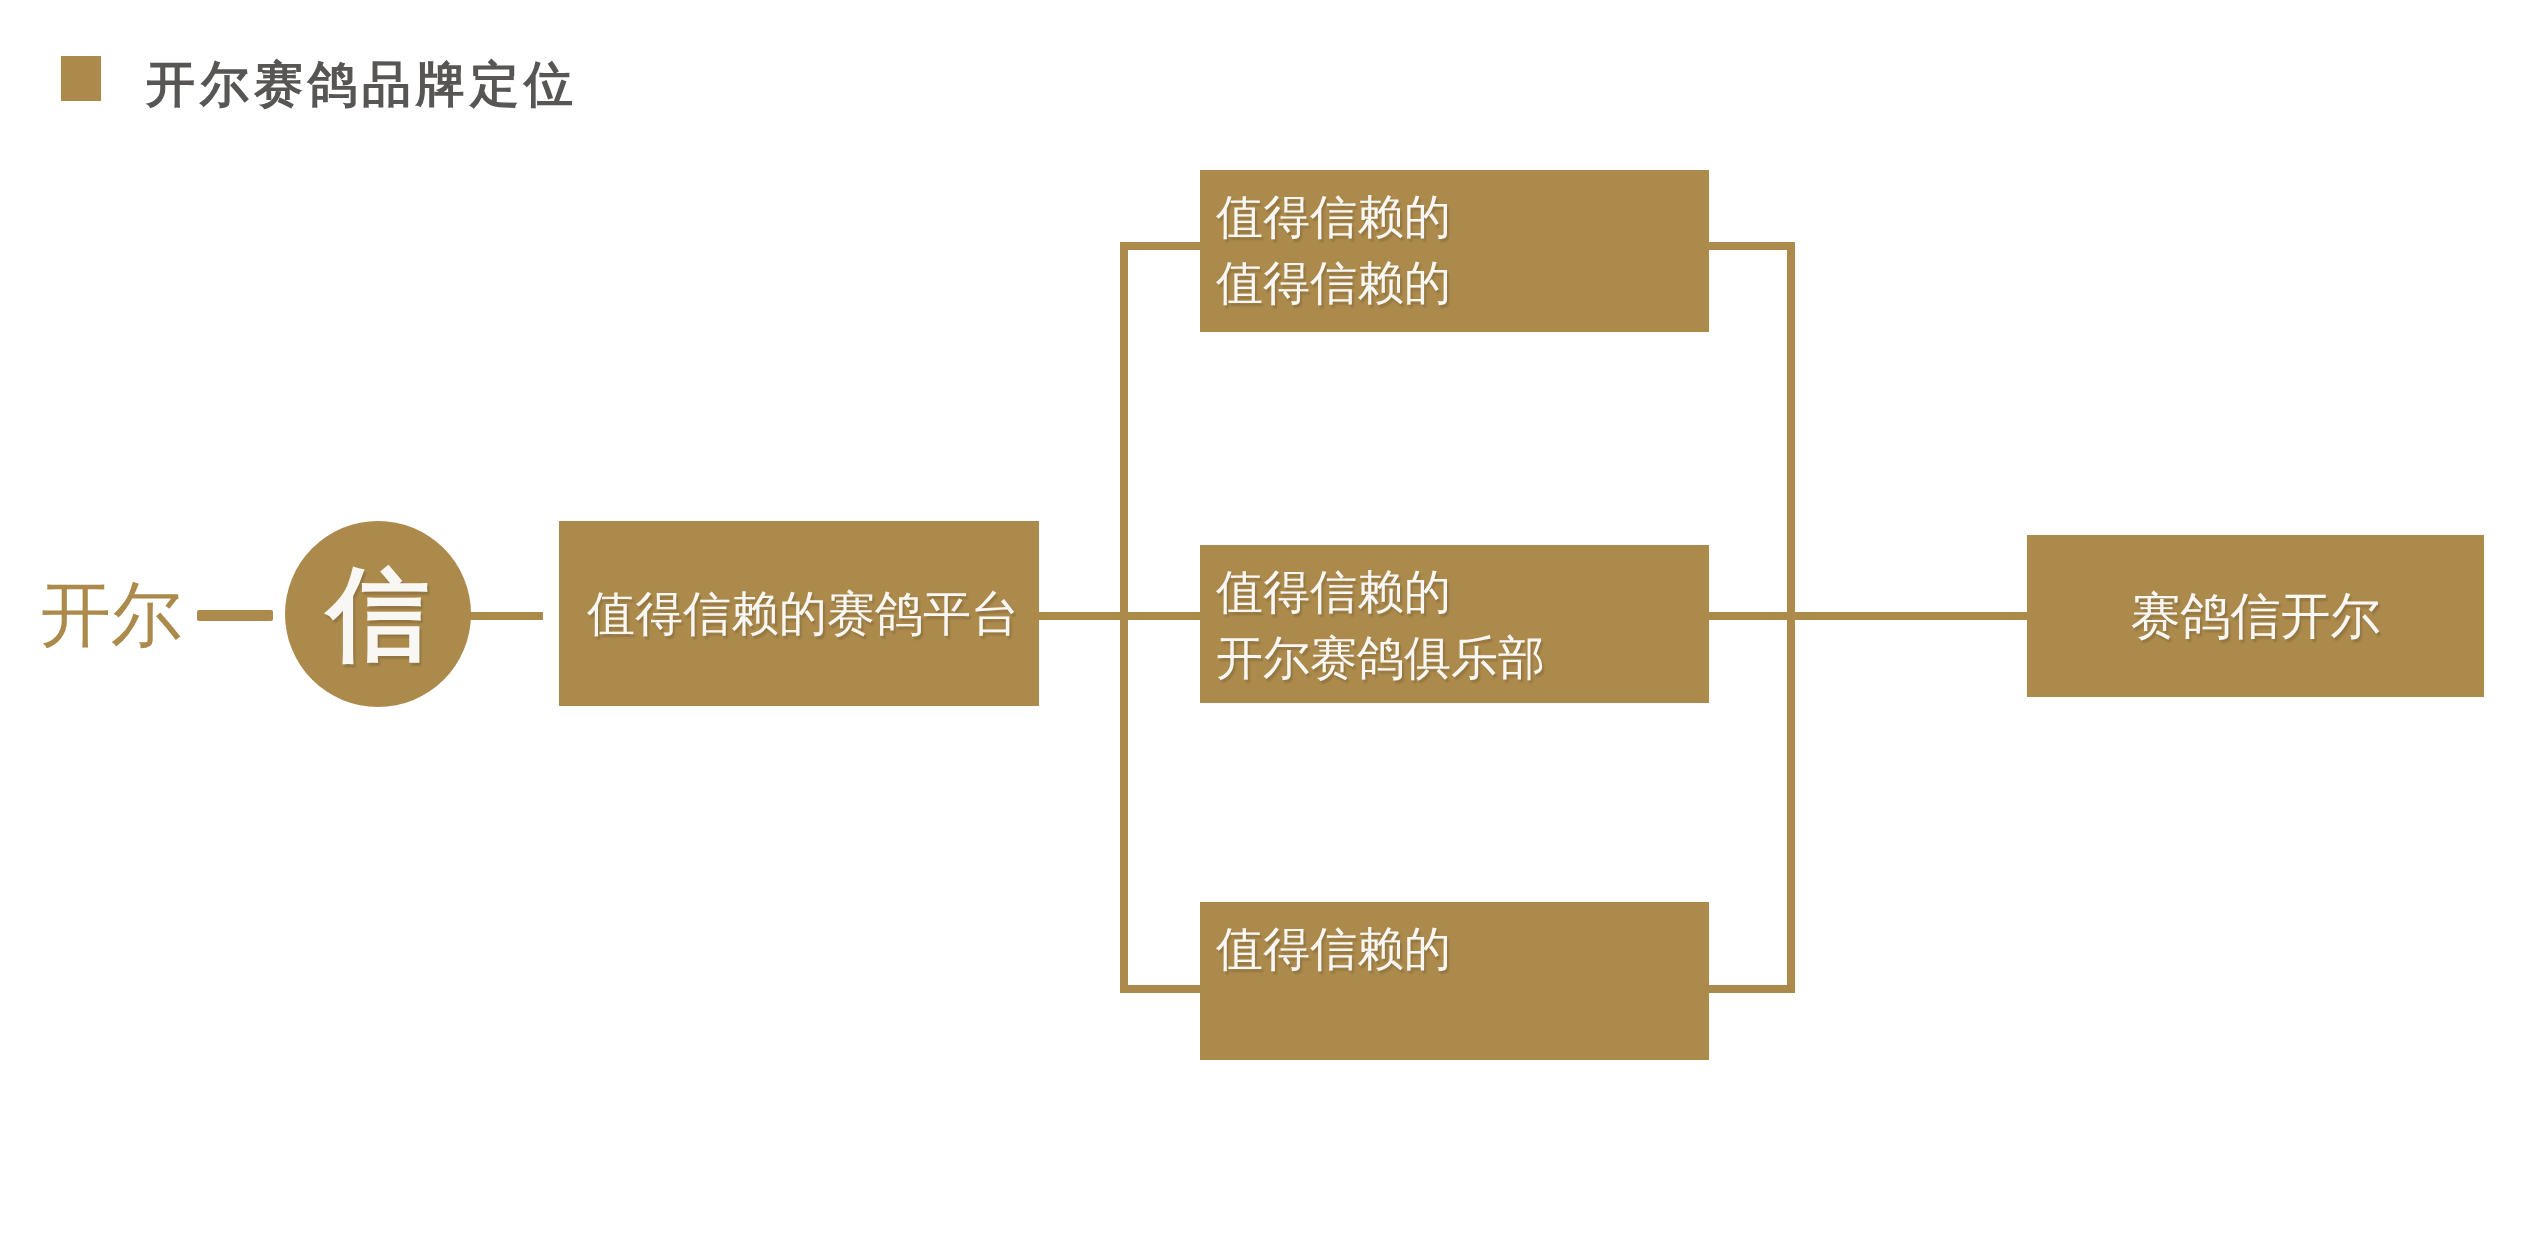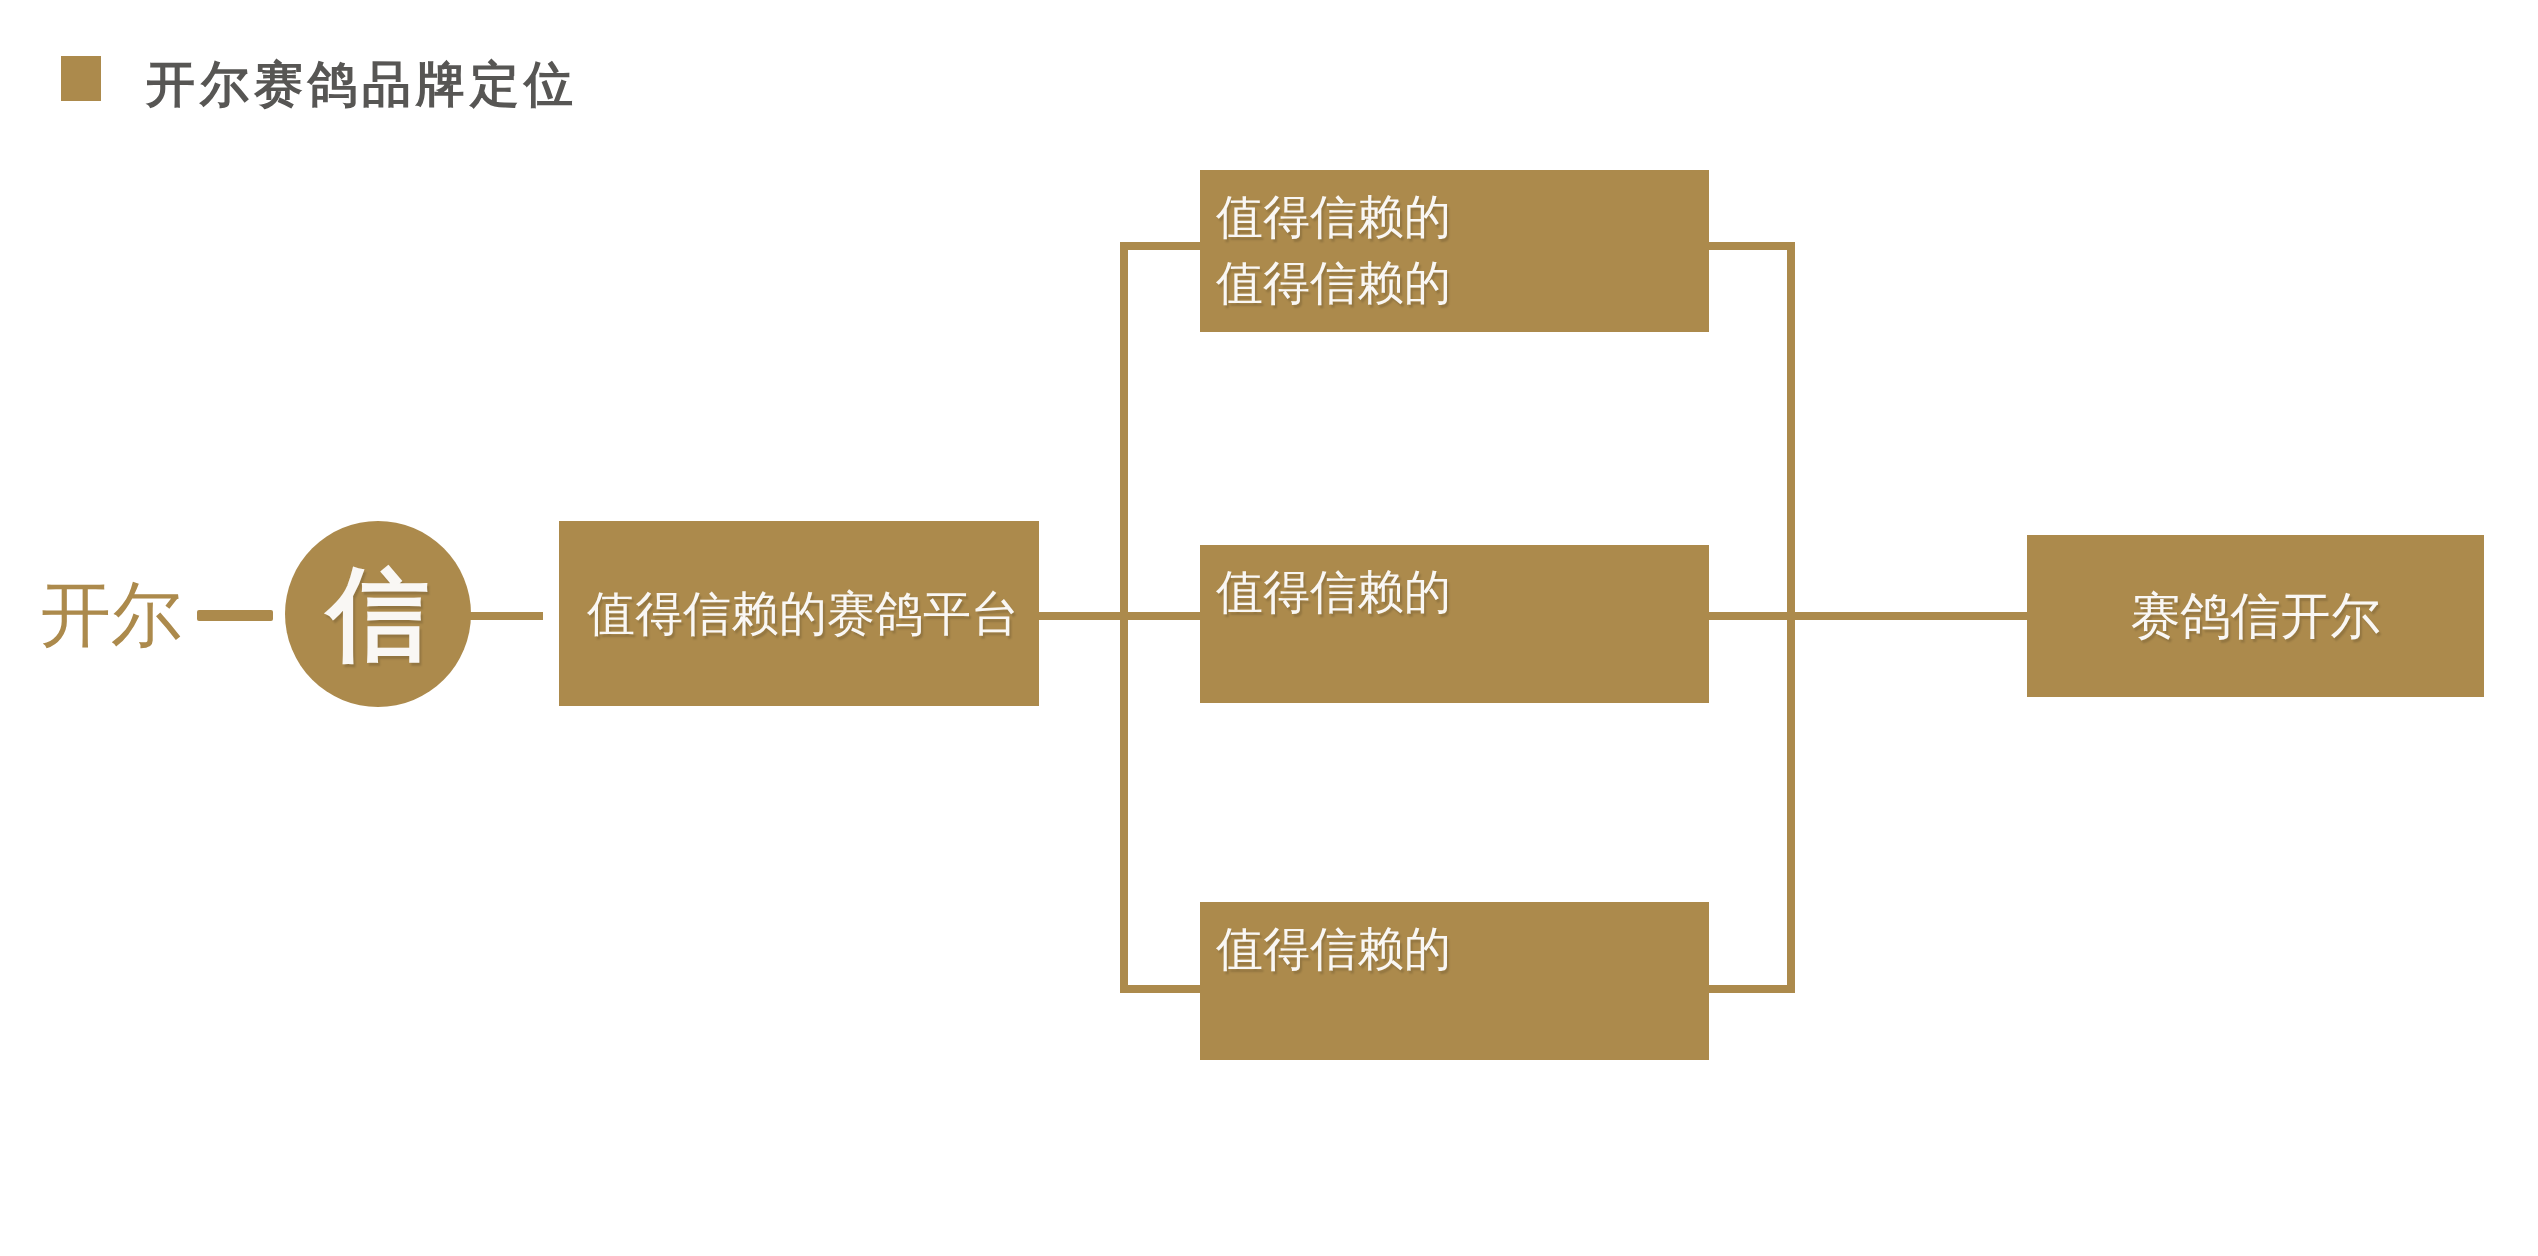--- a/index.html
+++ b/index.html
@@ -108,20 +108,21 @@
 
   <div class="box box-platform">值得信赖的赛鸽平台</div>
 
   <div class="box box-branch box-branch-1">
     <span>值得信赖的</span>
     <span>值得信赖的</span>
   </div>
 
   <div class="box box-branch box-branch-2">
     <span>值得信赖的</span>
+    <span>开尔赛鸽俱乐部</span>
   </div>
 
   <div class="box box-branch box-branch-3">
     <span>值得信赖的</span>
   </div>
 
   <div class="box box-result">赛鸽信开尔</div>
 
 </div>
 

